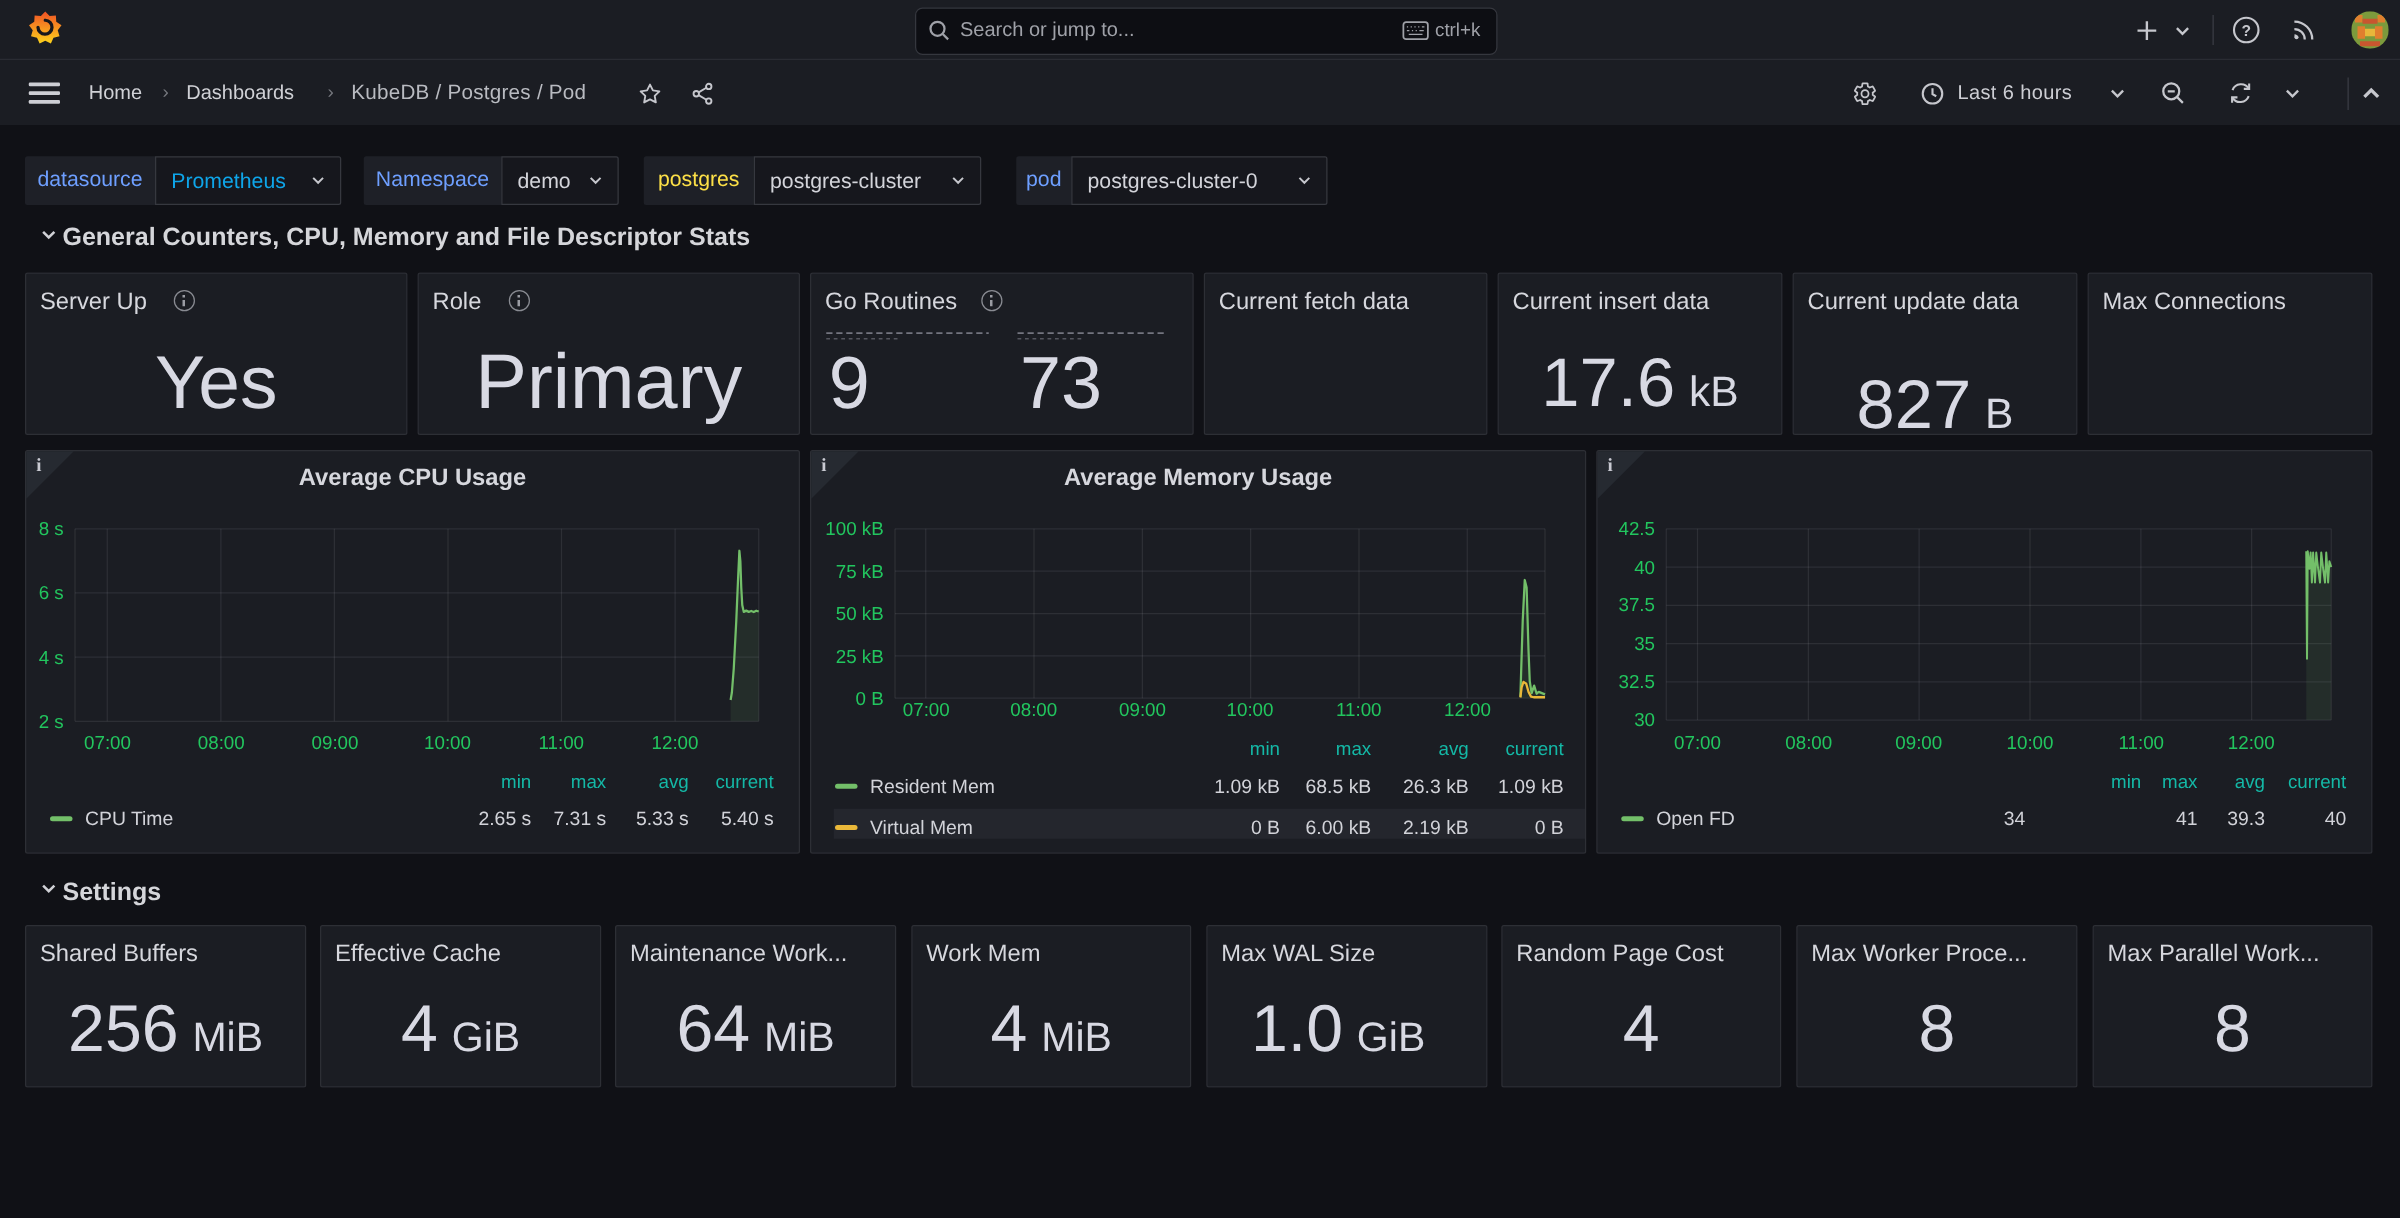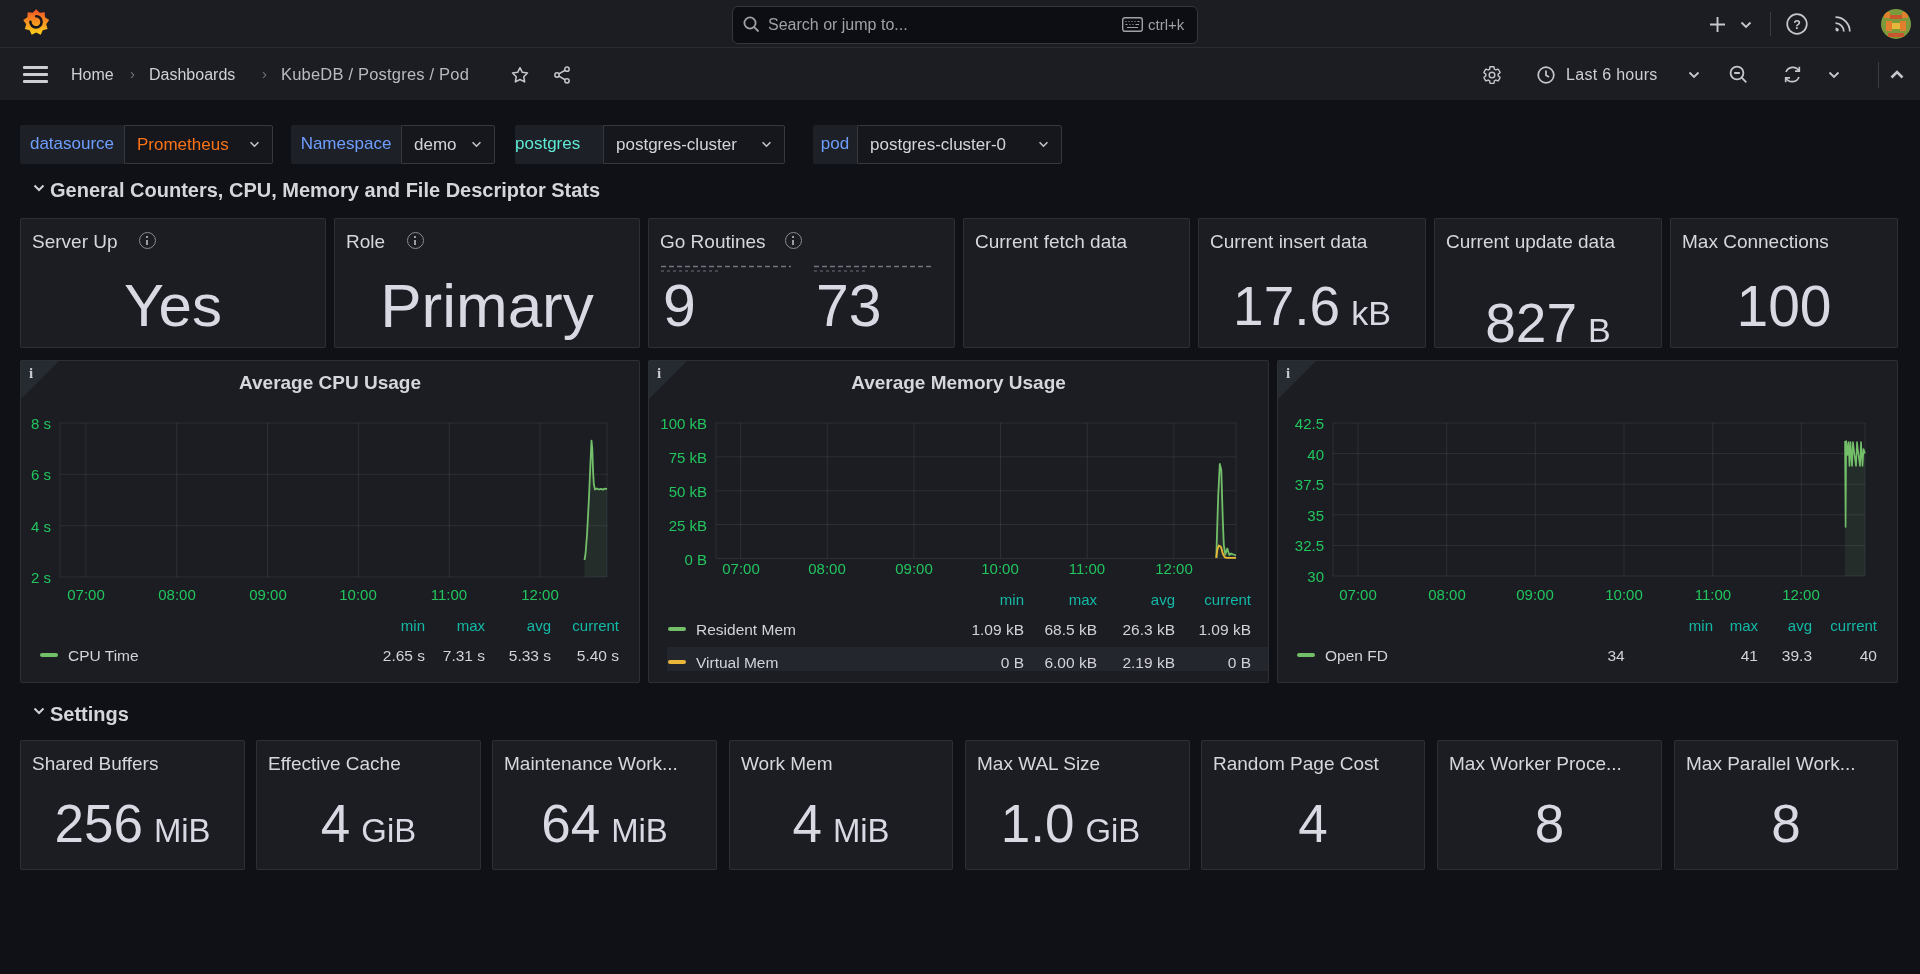--- a/index.html
+++ b/index.html
@@ -121,33 +121,33 @@
 <svg class="abs" style="left:1828px;top:71px" width="12" height="8" viewBox="0 0 12 8" fill="none" stroke="#c6c7cd" stroke-width="1.9">
       <path d="M1.5 1.5 L6 6 L10.5 1.5"></path>
     </svg>
 <div class="abs" style="left:1878px;top:62px;width:1px;height:26px;background:rgba(204,204,220,0.18)"></div>
 <svg class="abs" style="left:1890px;top:70px" width="14" height="9" viewBox="0 0 14 9" fill="none" stroke="#c6c7cd" stroke-width="2.6">
       <path d="M1.5 7.5 L7 2 L12.5 7.5"></path>
     </svg>
 <div class="abs" style="left:20px;top:125px;width:104px;height:39px;background:#1e2027;border-radius:2px 0 0 2px"></div>
 <div class="abs" style="left:20px;top:135px;width:104px;text-align:center;font-size:17px;color:#6e9fff;line-height:1;white-space:nowrap">datasource</div>
 <div class="abs" style="left:124px;top:125px;width:149px;height:39px;background:#16171d;border:1px solid #36383f;border-radius:0 2px 2px 0"></div>
-<div class="abs" style="left:137px;top:136px;font-size:17px;color:#f97316;line-height:1;white-space:nowrap">Prometheus</div>
+<div class="abs" style="left:137px;top:136px;font-size:17px;color:#0ea5e9;line-height:1;white-space:nowrap">Prometheus</div>
 <svg class="abs" style="left:249px;top:141px" width="11" height="7" viewBox="0 0 12 8" fill="none" stroke="#c6c7cd" stroke-width="1.8">
       <path d="M1.5 1.5 L6 6 L10.5 1.5"></path>
     </svg>
 <div class="abs" style="left:291px;top:125px;width:110px;height:39px;background:#1e2027;border-radius:2px 0 0 2px"></div>
 <div class="abs" style="left:291px;top:135px;width:110px;text-align:center;font-size:17px;color:#6e9fff;line-height:1;white-space:nowrap">Namespace</div>
 <div class="abs" style="left:401px;top:125px;width:94px;height:39px;background:#16171d;border:1px solid #36383f;border-radius:0 2px 2px 0"></div>
 <div class="abs" style="left:414px;top:136px;font-size:17px;color:#d3d4da;line-height:1;white-space:nowrap">demo</div>
 <svg class="abs" style="left:471px;top:141px" width="11" height="7" viewBox="0 0 12 8" fill="none" stroke="#c6c7cd" stroke-width="1.8">
       <path d="M1.5 1.5 L6 6 L10.5 1.5"></path>
     </svg>
 <div class="abs" style="left:515px;top:125px;width:88px;height:39px;background:#1e2027;border-radius:2px 0 0 2px"></div>
-<div class="abs" style="left:515px;top:135px;width:88px;font-size:17px;color:#5eead4;line-height:1;white-space:nowrap">postgres</div>
+<div class="abs" style="left:515px;top:135px;width:88px;text-align:center;font-size:17px;color:#fde047;line-height:1;white-space:nowrap">postgres</div>
 <div class="abs" style="left:603px;top:125px;width:182px;height:39px;background:#16171d;border:1px solid #36383f;border-radius:0 2px 2px 0"></div>
 <div class="abs" style="left:616px;top:136px;font-size:17px;color:#d3d4da;line-height:1;white-space:nowrap">postgres-cluster</div>
 <svg class="abs" style="left:761px;top:141px" width="11" height="7" viewBox="0 0 12 8" fill="none" stroke="#c6c7cd" stroke-width="1.8">
       <path d="M1.5 1.5 L6 6 L10.5 1.5"></path>
     </svg>
 <div class="abs" style="left:813px;top:125px;width:44px;height:39px;background:#1e2027;border-radius:2px 0 0 2px"></div>
 <div class="abs" style="left:813px;top:135px;width:44px;text-align:center;font-size:17px;color:#6e9fff;line-height:1;white-space:nowrap">pod</div>
 <div class="abs" style="left:857px;top:125px;width:205px;height:39px;background:#16171d;border:1px solid #36383f;border-radius:0 2px 2px 0"></div>
 <div class="abs" style="left:870px;top:136px;font-size:17px;color:#d3d4da;line-height:1;white-space:nowrap">postgres-cluster-0</div>
 <svg class="abs" style="left:1038px;top:141px" width="11" height="7" viewBox="0 0 12 8" fill="none" stroke="#c6c7cd" stroke-width="1.8">
@@ -185,21 +185,20 @@
 <svg class="abs" style="left:661px;top:265px" width="130" height="8" viewBox="0 0 130 8">
       <line x1="0" y1="1.5" x2="130" y2="1.5" stroke="rgba(204,204,220,0.5)" stroke-width="1.4" stroke-dasharray="5 3"></line>
       <line x1="0" y1="6" x2="58" y2="6" stroke="rgba(204,204,220,0.32)" stroke-width="1.3" stroke-dasharray="3 3"></line>
     </svg>
 <svg class="abs" style="left:814px;top:265px" width="120" height="8" viewBox="0 0 120 8">
       <line x1="0" y1="1.5" x2="120" y2="1.5" stroke="rgba(204,204,220,0.5)" stroke-width="1.4" stroke-dasharray="5 3"></line>
       <line x1="0" y1="6" x2="54" y2="6" stroke="rgba(204,204,220,0.32)" stroke-width="1.3" stroke-dasharray="3 3"></line>
     </svg>
 <div class="statval" style="left:1198px;top:279px;width:228px;font-size:55px">17.6<span class="unit">kB</span></div>
 <div class="statval" style="left:1434px;top:296px;width:228px;font-size:55px">827<span class="unit">B</span></div>
-<div class="statval" style="left:1670px;top:278px;width:228px;font-size:57px">100</div>
 <div class="panel" style="left:20px;top:360px;width:620px;height:323px"></div>
 <div class="corner" style="left:21px;top:361px"></div>
 <div class="corner-i" style="left:29px;top:366px">i</div>
 <div class="ptitle" style="left:20px;top:372px;width:620px;text-align:center;font-weight:bold">Average CPU Usage</div>
 <svg class="abs" style="left:20px;top:360px" width="620" height="323" viewBox="0 0 620 323">
       <line x1="40" y1="63.0" x2="587" y2="63.0" stroke="rgba(204,204,220,0.10)" stroke-width="1"></line>
       <line x1="40" y1="114.3" x2="587" y2="114.3" stroke="rgba(204,204,220,0.10)" stroke-width="1"></line>
       <line x1="40" y1="165.7" x2="587" y2="165.7" stroke="rgba(204,204,220,0.10)" stroke-width="1"></line>
       <line x1="40" y1="217.0" x2="587" y2="217.0" stroke="rgba(204,204,220,0.10)" stroke-width="1"></line>
       <line x1="65.8" y1="63" x2="65.8" y2="217" stroke="rgba(204,204,220,0.10)" stroke-width="1"></line>
@@ -315,21 +314,21 @@
 <div class="tick" style="left:1505px;top:587px;width:60px;text-align:center">09:00</div>
 <div class="tick" style="left:1594px;top:587px;width:60px;text-align:center">10:00</div>
 <div class="tick" style="left:1683px;top:587px;width:60px;text-align:center">11:00</div>
 <div class="tick" style="left:1771px;top:587px;width:60px;text-align:center">12:00</div>
 <div class="leghead" style="left:1603px;top:618px;width:110px;text-align:right">min</div>
 <div class="leghead" style="left:1648px;top:618px;width:110px;text-align:right">max</div>
 <div class="leghead" style="left:1702px;top:618px;width:110px;text-align:right">avg</div>
 <div class="leghead" style="left:1767px;top:618px;width:110px;text-align:right">current</div>
 <div class="dash" style="left:1297px;top:653px;background:#73bf69"></div>
 <div class="legname" style="left:1325px;top:648px">Open FD</div>
-<div class="legval" style="left:1561px;top:648px;width:110px;text-align:center">34</div>
+<div class="legval" style="left:1603px;top:648px;width:110px;text-align:left">34</div>
 <div class="legval" style="left:1648px;top:648px;width:110px;text-align:right">41</div>
 <div class="legval" style="left:1702px;top:648px;width:110px;text-align:right">39.3</div>
 <div class="legval" style="left:1767px;top:648px;width:110px;text-align:right">40</div>
 <div class="panel" style="left:20px;top:740px;width:225px;height:130px"></div>
 <div class="ptitle" style="left:32px;top:753px;font-size:19px">Shared Buffers</div>
 <div class="statval" style="left:20px;top:797px;width:225px;font-size:53px">256<span class="unit">MiB</span></div>
 <div class="panel" style="left:256px;top:740px;width:225px;height:130px"></div>
 <div class="ptitle" style="left:268px;top:753px;font-size:19px">Effective Cache</div>
 <div class="statval" style="left:256px;top:797px;width:225px;font-size:53px">4<span class="unit">GiB</span></div>
 <div class="panel" style="left:492px;top:740px;width:225px;height:130px"></div>

